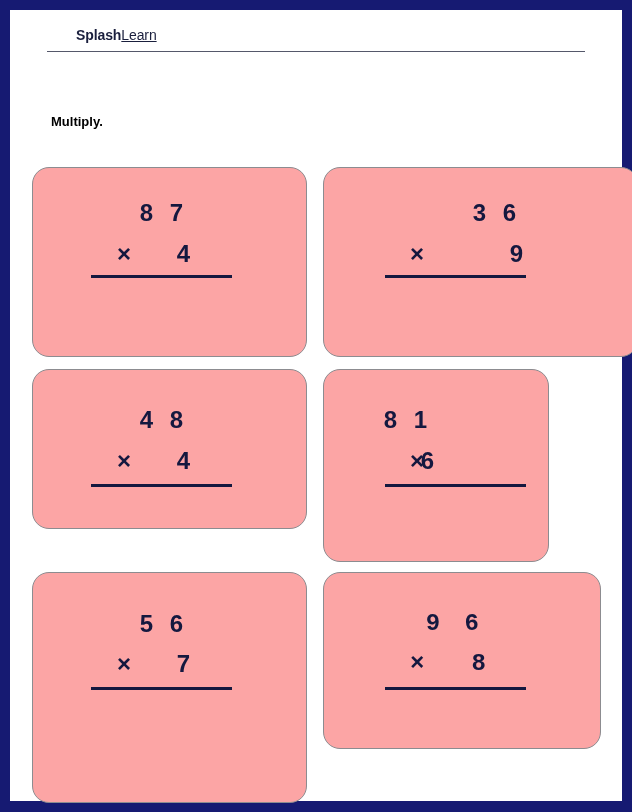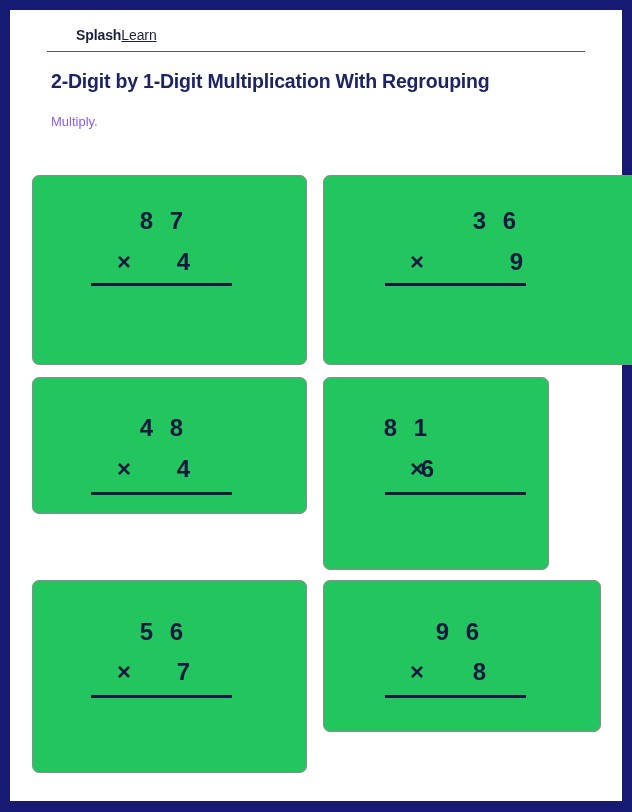--- a/index.html
+++ b/index.html
@@ -39,32 +39,31 @@
     font-weight: 700;
     color: #1c2463;
     line-height: 26px;
     white-space: nowrap;
     letter-spacing: -0.2px;
   }
   .instruction {
     position: absolute;
     left: 41px; top: 103px;
     font-size: 13px;
-    font-weight: 400;
-    color: #8b5cf6;
+    font-weight: 700;
+    color: #000000;
     line-height: 18px;
   }
   .card {
     position: absolute;
     width: 275px; height: 190px;
     border: 1.5px solid #8c8c90;
-    border-radius: 7px;
+    border-radius: 17px;
     box-sizing: border-box;
-    background: #22c55e;
-    margin-top: 8px;
+    background: #fca5a5;
   }
   .num {
     position: absolute;
     font-weight: 700;
     font-size: 24px;
     line-height: 28px;
     color: #14183f;
     white-space: pre;
     letter-spacing: 0;
   }
@@ -83,57 +82,56 @@
     width: 141px; height: 3px;
     background: #14183f;
   }
 </style>
 </head>
 <body>
 
 <div class="page">
   <div class="logo"><span class="bold">Splash</span><span class="reg">Learn</span></div>
   <div class="divider"></div>
-  <div class="title">2-Digit by 1-Digit Multiplication With Regrouping</div>
   <div class="instruction">Multiply.</div>
 
   <div class="card" style="left:22px; top:157px;">
     <div class="num top-num">8 7</div>
     <div class="times">×</div>
     <div class="num bot-num">4</div>
     <div class="rule"></div>
   </div>
 
   <div class="card" style="left:313px; top:157px; width:315px;">
     <div class="num top-num" style="right:116px;">3 6</div>
     <div class="times" style="left:86px;">×</div>
     <div class="num bot-num" style="right:114px;">9</div>
     <div class="rule" style="left:61px;"></div>
   </div>
 
-  <div class="card" style="left:22px; top:359px; height:137px;">
+  <div class="card" style="left:22px; top:359px; height:160px;">
     <div class="num top-num" style="top:36px;">4 8</div>
     <div class="times" style="top:77px;">×</div>
     <div class="num bot-num" style="top:77px;">4</div>
     <div class="rule" style="top:114px;"></div>
   </div>
 
   <div class="card" style="left:313px; top:359px; width:226px; height:193px;">
     <div class="num top-num" style="right:116px; top:36px;">8 1</div>
     <div class="times" style="left:86px; top:77px;">×</div>
     <div class="num bot-num" style="right:114px; top:77px;">6</div>
     <div class="rule" style="left:61px; top:114px;"></div>
   </div>
 
-  <div class="card" style="left:22px; top:562px; height:193px;">
+  <div class="card" style="left:22px; top:562px; height:231px;">
     <div class="num top-num" style="top:37px;">5 6</div>
     <div class="times" style="top:77px;">×</div>
     <div class="num bot-num" style="top:77px;">7</div>
     <div class="rule" style="top:114px;"></div>
   </div>
 
-  <div class="card" style="left:313px; top:562px; width:278px; height:152px;">
+  <div class="card" style="left:313px; top:562px; width:278px; height:177px;font-family:Liberation Mono, monospace;">
     <div class="num top-num" style="right:116px; top:37px;">9 6</div>
     <div class="times" style="left:86px; top:77px;">×</div>
     <div class="num bot-num" style="right:114px; top:77px;">8</div>
     <div class="rule" style="left:61px; top:114px;"></div>
   </div>
 </div>
 
 </body></html>

